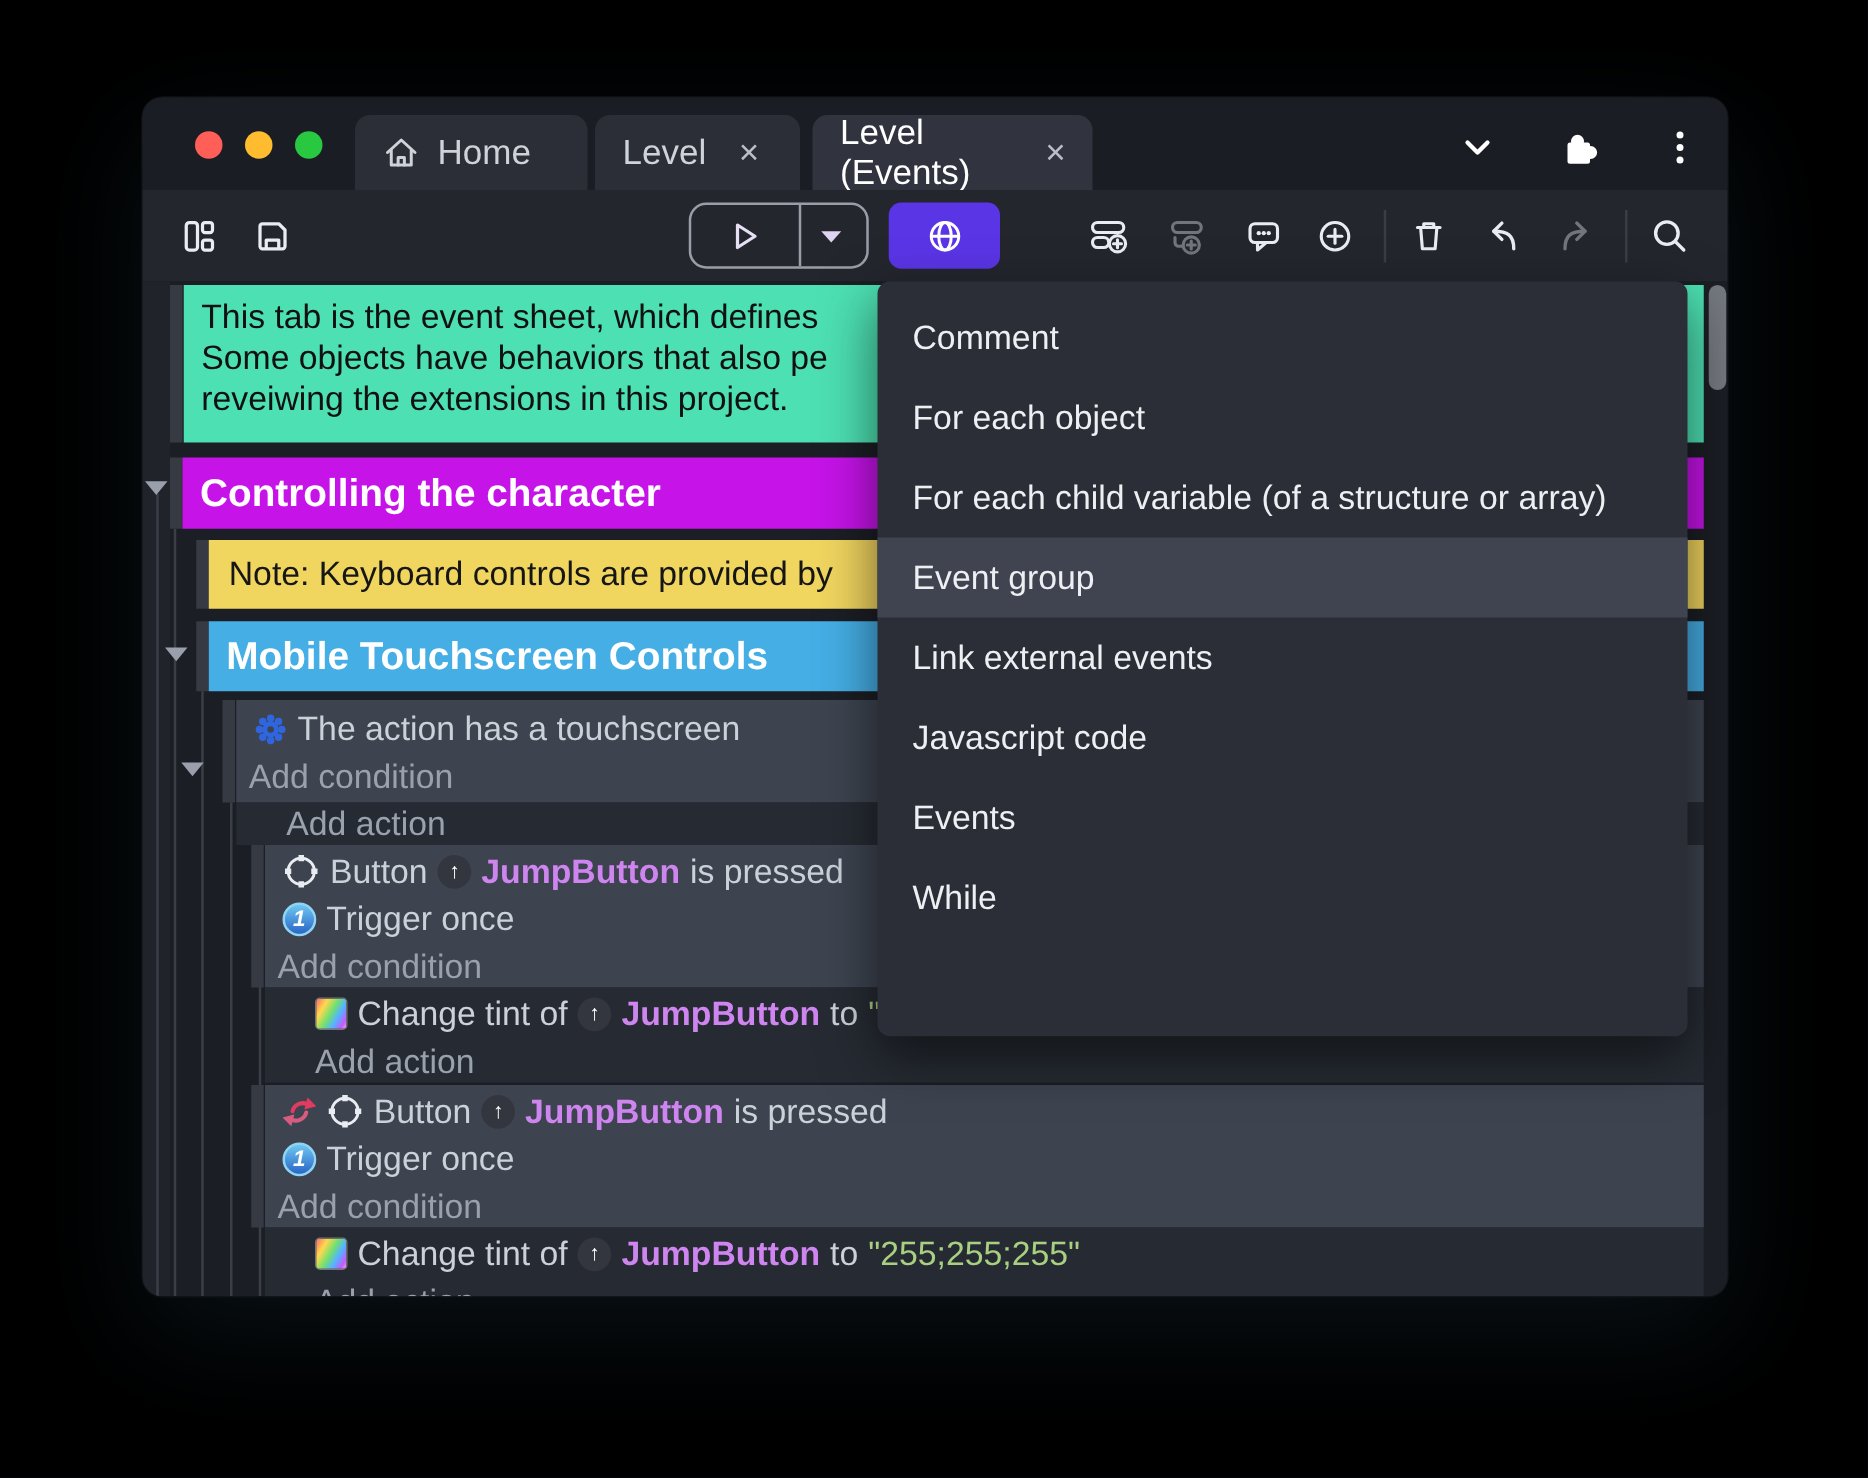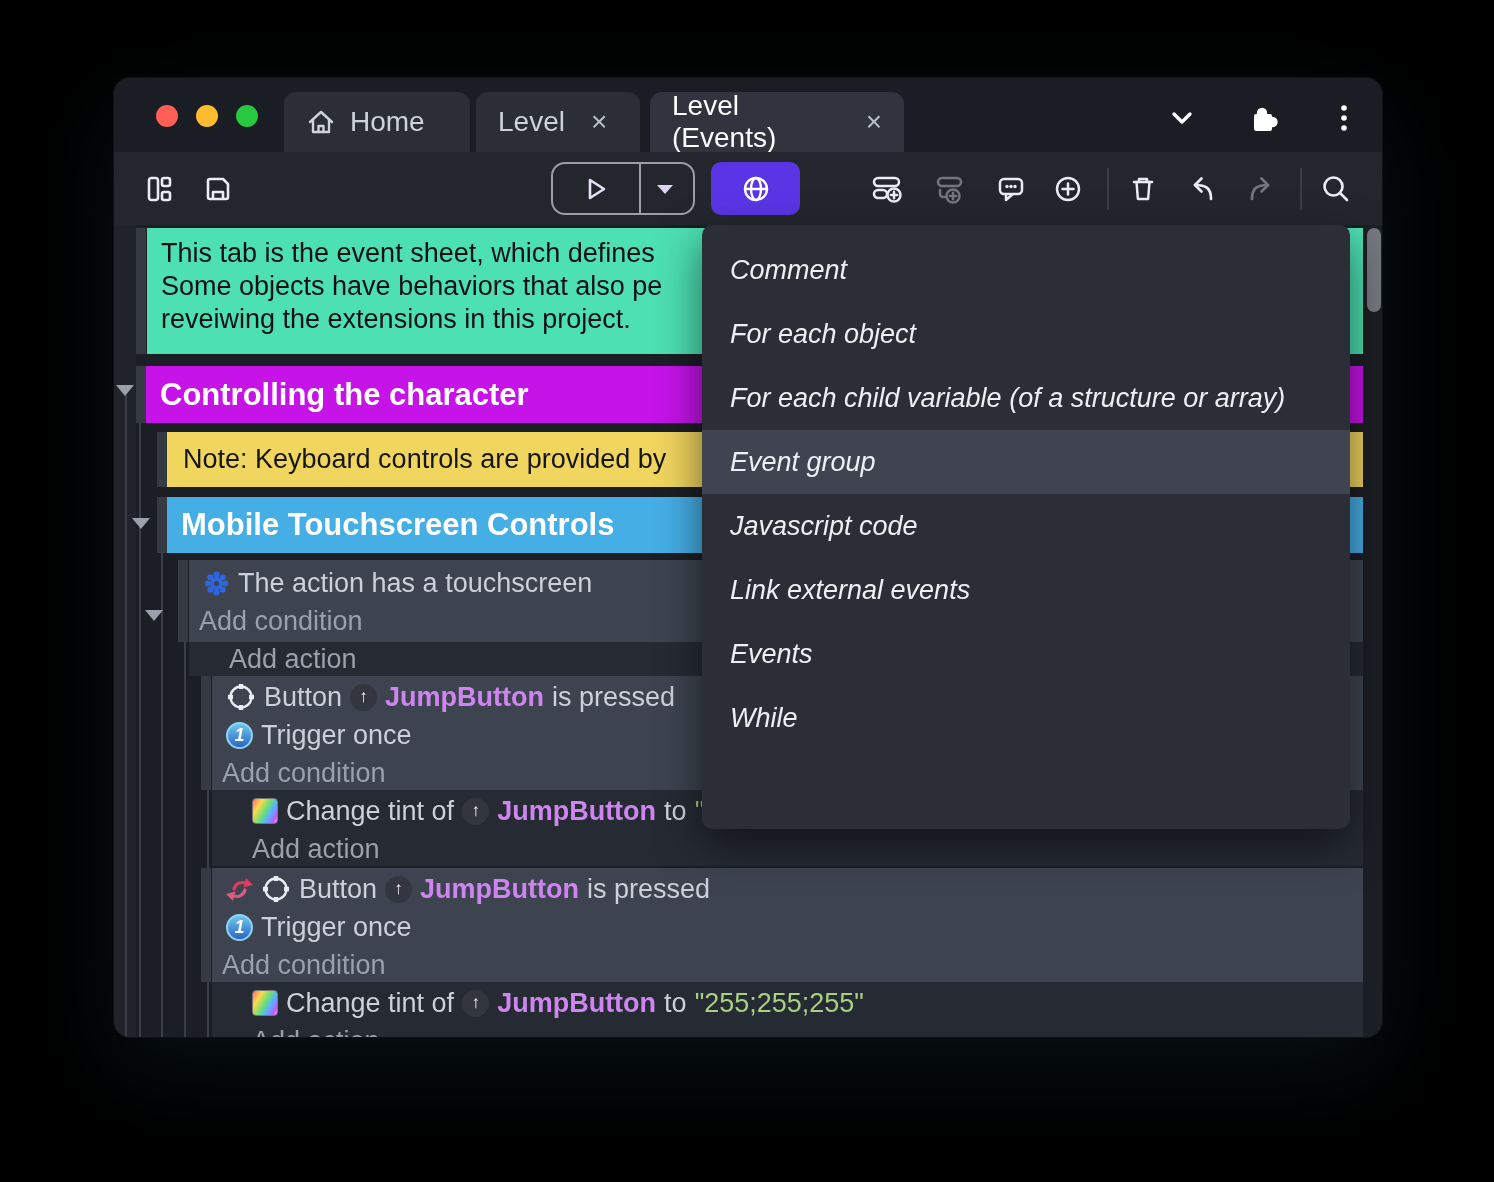--- a/index.html
+++ b/index.html
@@ -50,21 +50,21 @@
         font-size:17px;display:inline-flex;align-items:center;justify-content:center;flex:0 0 auto;}
   .oncebadge{width:27px;height:27px;border-radius:50%;color:#fff;font-style:italic;font-weight:700;font-size:18px;
         background:linear-gradient(180deg,#6ec6f0,#2a66c8);border:2px solid #8fd4f2;
         display:inline-flex;align-items:center;justify-content:center;flex:0 0 auto;}
   .tintswatch{width:26px;height:26px;border-radius:4px;flex:0 0 auto;border:1px solid #777;
         background:linear-gradient(120deg,#ff6a6a 0%,#ffd84d 25%,#74e06e 48%,#54b4ff 68%,#c05cff 88%,#ff9ef2 100%);}
   .scrollthumb{left:1253px;top:150px;width:14px;height:84px;border-radius:7px;background:#74787f;}
   
   .menu{left:588px;top:147px;width:648px;height:604px;background:#2b2e36;border-radius:10px;
         box-shadow:0 16px 44px rgba(0,0,0,.55);padding:13px 0;z-index:50;}
-  .mitem{height:64px;line-height:64px;padding-left:28px;font-size:27px;font-weight:500;color:#edeff3;white-space:nowrap;font-style:italic;}
+  .mitem{height:64px;line-height:64px;padding-left:28px;font-size:27px;font-weight:500;color:#edeff3;white-space:nowrap;}
   .mitem.sel{background:#3f4450;}
   svg{display:block;}
 </style>
 </head>
 <body>
 
 <div class="stage">
   <div class="abs window">
 
     <div class="abs titlebar">
@@ -81,21 +81,21 @@
           </svg>
         </span>
         <span>Home</span>
       </div>
 
       <div class="abs tab" style="left:362px;width:164px;">
         <span>Level</span>
         <span class="close">×</span>
       </div>
 
-      <div class="abs tab active" style="left:536px;width:254px;gap:48px;">
+      <div class="abs tab active" style="left:536px;width:224px;gap:48px;">
         <span>Level (Events)</span>
         <span class="close">×</span>
       </div>
 
 
       <div class="abs titlebtn" style="left:1050px;">
         <span>
           <svg width="28" height="24" viewBox="0 0 28 24" fill="none" stroke="#fff" stroke-width="3.4" stroke-linecap="round" stroke-linejoin="round">
             <path d="M6 8 L14 16 L22 8"></path>
           </svg>
@@ -416,20 +416,20 @@
       </div>
     </div>
 
     <div class="abs scrollthumb"></div>
 
     <div class="abs menu">
       <div class="mitem">Comment</div>
       <div class="mitem">For each object</div>
       <div class="mitem">For each child variable (of a structure or array)</div>
       <div class="mitem sel">Event group</div>
+      <div class="mitem">Link external events</div>
       <div class="mitem">Javascript code</div>
-      <div class="mitem">Link external events</div>
       <div class="mitem">Events</div>
       <div class="mitem">While</div>
     </div>
 
   </div>
 </div>
 
 </body></html>

